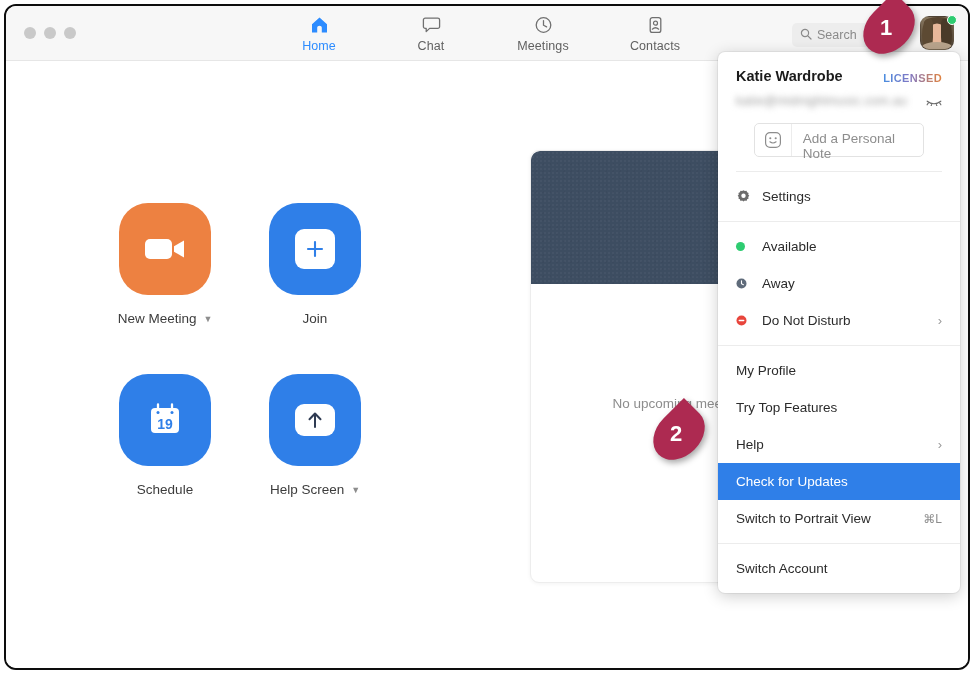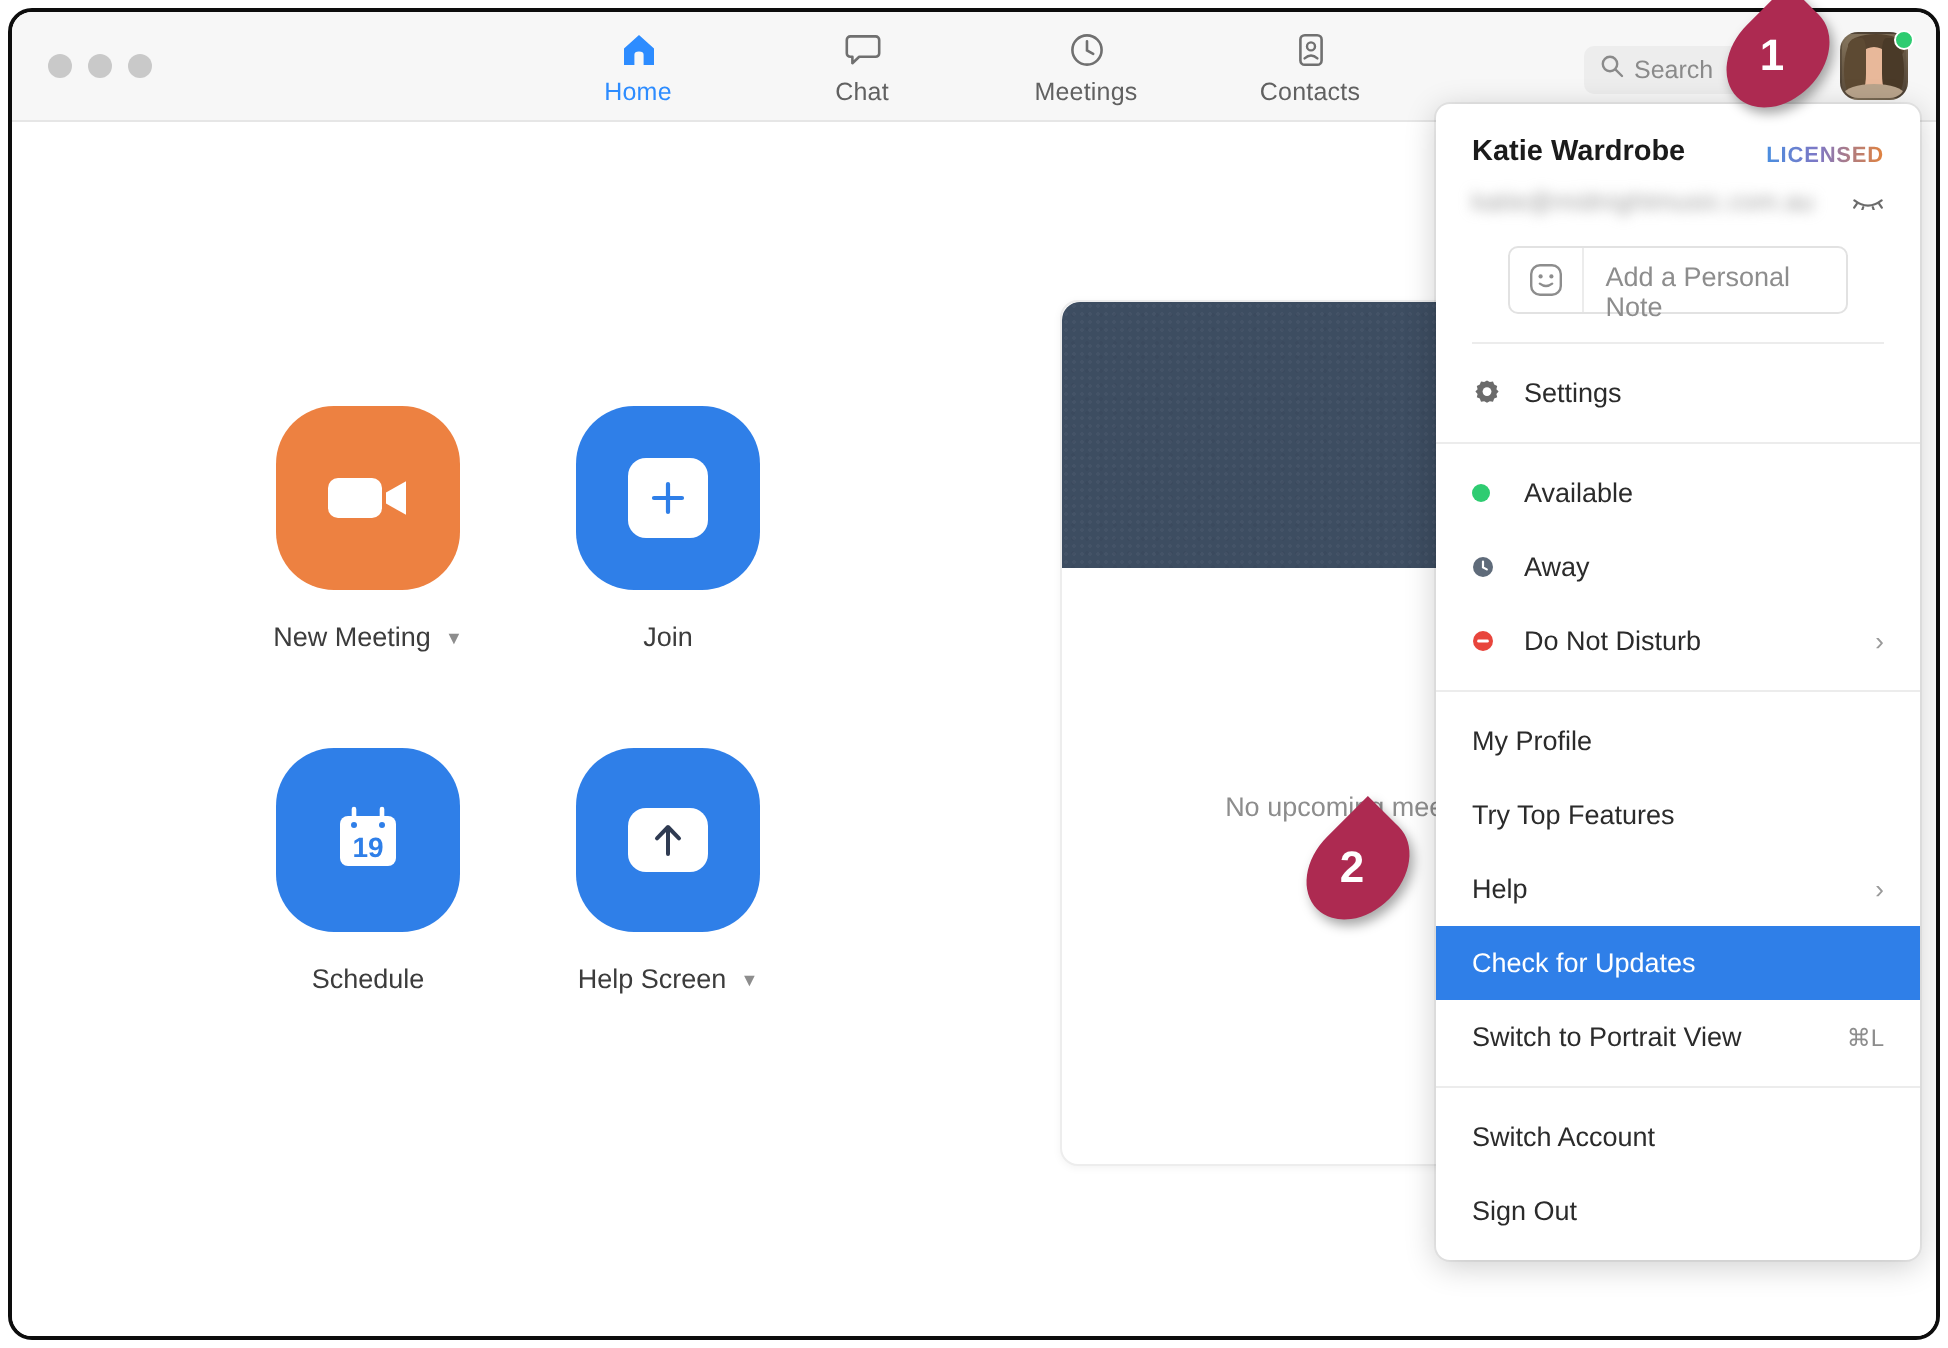--- a/index.html
+++ b/index.html
@@ -97,21 +97,21 @@
   }
 
   
   .body-area {
     position: absolute; left: 0; top: 55px;
     width: 100%; height: 609px; background: #ffffff;
   }
 
   
   .actions {
-    position: absolute; left: 103px; top: 142px;
+    position: absolute; left: 84px; top: 142px;
     display: grid; grid-template-columns: 150px 150px;
     grid-template-rows: 171px 171px;
     column-gap: 0px;
   }
   .action { display: flex; flex-direction: column; align-items: center; cursor: default; }
   .squircle {
     width: 92px; height: 92px;
     border-radius: 29px;
     display: flex; align-items: center; justify-content: center;
   }
@@ -480,23 +480,20 @@
         <span class="lbl">Switch to Portrait View</span>
         <span class="shortcut">⌘L</span>
       </div>
     </div>
     <div class="dd-sep-plain"></div>
 
     <div class="dd-group">
       <div class="dd-row">
         <span class="lbl">Switch Account</span>
       </div>
-      <div class="dd-row">
-        <span class="lbl">Sign Out</span>
-      </div>
     </div>
 
   </div>
 
 </div>
 
 <div class="callout" id="callout-1">
   <div class="pin"></div>
   <div class="num">1</div>
 </div>

